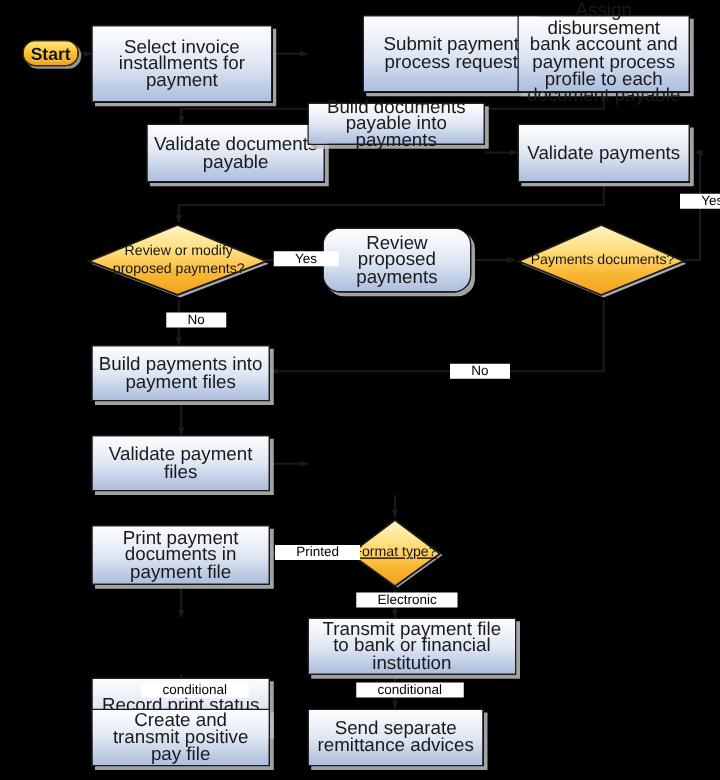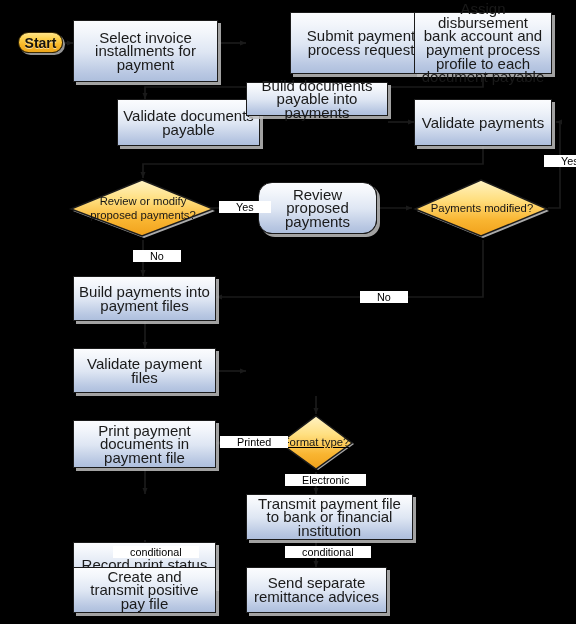--- a/index.html
+++ b/index.html
@@ -211,21 +211,21 @@
         <linearGradient id="dg2" x1="0" y1="0" x2="0" y2="1">
           <stop offset="0%" stop-color="#fff3c4"></stop>
           <stop offset="35%" stop-color="#ffdf80"></stop>
           <stop offset="72%" stop-color="#f9b531"></stop>
           <stop offset="100%" stop-color="#f0a11b"></stop>
         </linearGradient>
       </defs>
       <path d="M71,5 L137,33 L71,60 L5,33 z" fill="#c9c9c9" opacity="0.85"></path>
       <path d="M69,2 L135,31 L69,58 L3,31 z" fill="url(#dg2)" stroke="#1b1b1b" stroke-width="1.5"></path>
     </svg>
-    <div class="dlabel">Payments modified?</div>
+    <div class="dlabel">Payments documents?</div>
   </div>
 
   <div class="node" style="left:73px; top:276px; width:143px; height:45px;">
     <span>Build payments into payment files</span>
   </div>
 
   <div class="node" style="left:73px; top:348px; width:143px; height:45px;">
     <span>Validate payment files</span>
   </div>
 

